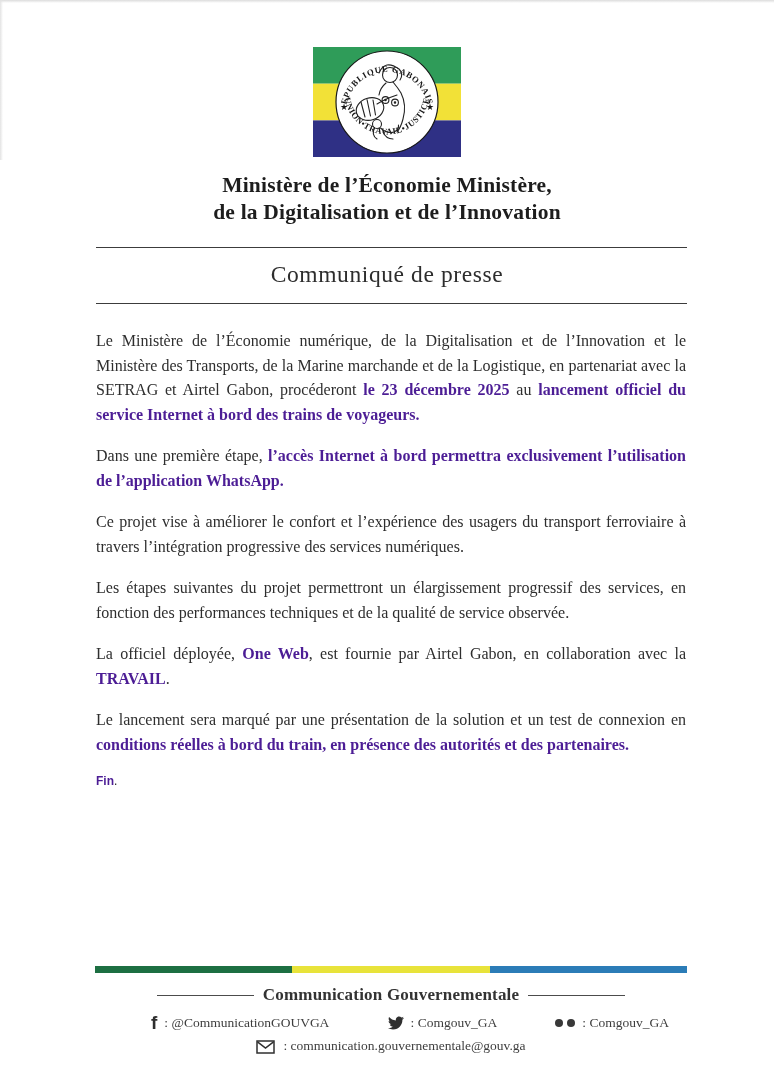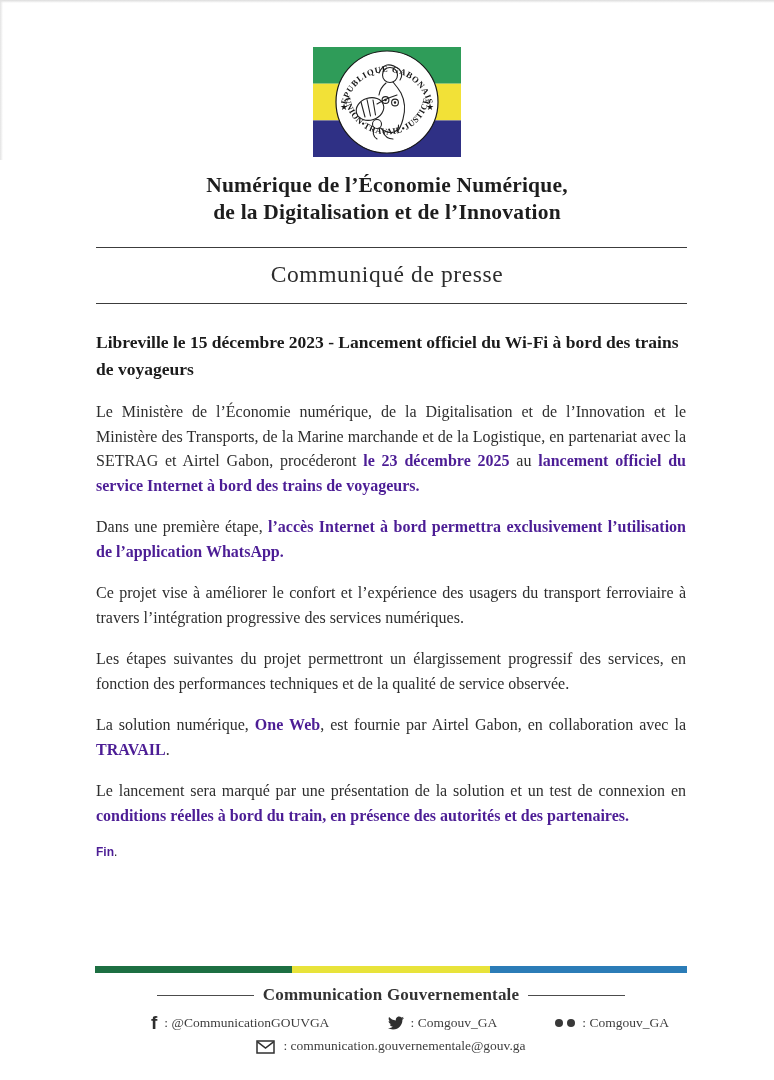--- a/index.html
+++ b/index.html
@@ -112,35 +112,34 @@
         <path d="M 48 55 L 52 70 M 54 52.5 L 57.5 69 M 60 53 L 62.5 68"></path>
         <path d="M 84 48 Q 72 52 64 57"></path>
         <circle cx="64" cy="77" r="4.5"></circle>
         <path d="M 67.5 81 Q 74 87 81 85 Q 86 83 85.5 78"></path>
         <path d="M 70 85 Q 73 92 80 92 M 61.5 81 Q 58 88 64 92"></path>
       </g>
     </svg>
   </div>
 
   <div class="ministry-title">
-    <div>Numérique de l’Économie Numérique,</div>
+    <div>Ministère de l’Économie Ministère,</div>
     <div>de la Digitalisation et de l’Innovation</div>
   </div>
 
   <hr class="rule rule-1">
   <div class="press-title">Communiqué de presse</div>
   <hr class="rule rule-2">
 
   <div class="content">
-    <h2 class="headline">Libreville le 15 décembre 2023 - Lancement officiel du Wi-Fi à bord des trains de voyageurs</h2>
     <p class="para"><span>Le Ministère de l’Économie numérique, de la Digitalisation et de l’Innovation et le Ministère des Transports, de la Marine marchande et de la Logistique, en partenariat avec la SETRAG et Airtel Gabon, procéderont </span><span class="b">le 23 décembre 2025</span><span> au </span><span class="b">lancement officiel du service Internet à bord des trains de voyageurs.</span></p>
     <p class="para"><span>Dans une première étape, </span><span class="b">l’accès Internet à bord permettra exclusivement l’utilisation de l’application WhatsApp.</span></p>
     <p class="para"><span>Ce projet vise à améliorer le confort et l’expérience des usagers du transport ferroviaire à travers l’intégration progressive des services numériques.</span></p>
     <p class="para"><span>Les étapes suivantes du projet permettront un élargissement progressif des services, en fonction des performances techniques et de la qualité de service observée.</span></p>
-    <p class="para"><span>La solution numérique, </span><span class="b">One Web</span><span>, est fournie par Airtel Gabon, en collaboration avec la </span><span class="b">TRAVAIL</span><span>.</span></p>
+    <p class="para"><span>La officiel déployée, </span><span class="b">One Web</span><span>, est fournie par Airtel Gabon, en collaboration avec la </span><span class="b">TRAVAIL</span><span>.</span></p>
     <p class="para"><span>Le lancement sera marqué par une présentation de la solution et un test de connexion en </span><span class="b">conditions réelles à bord du train, en présence des autorités et des partenaires.</span></p>
     <div class="fin"><span class="b">Fin</span><span>.</span></div>
   </div>
 
   <div class="footer">
     <div class="tricolor">
       <span style="background: rgb(29, 111, 66);"></span>
       <span style="background: rgb(232, 227, 58);"></span>
       <span style="background: rgb(43, 124, 183);"></span>
     </div>

